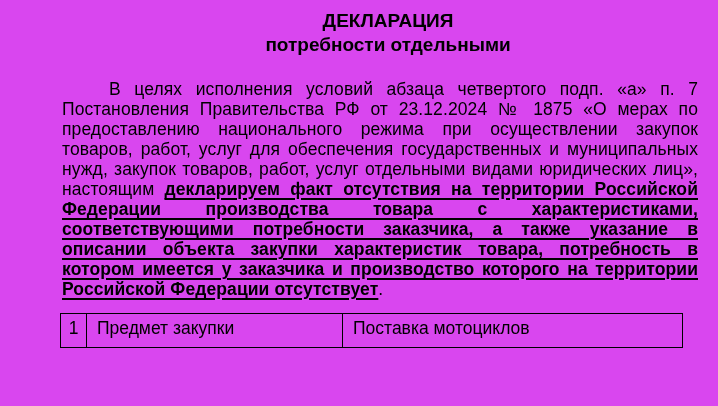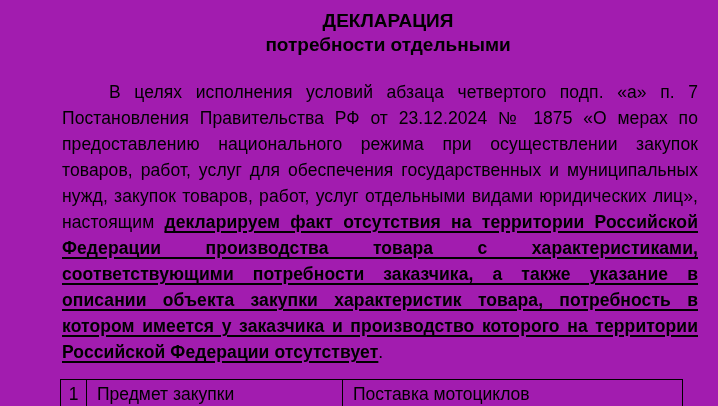--- a/index.html
+++ b/index.html
@@ -5,41 +5,41 @@
   html, body {
     margin: 0;
     padding: 0;
     background: #ffffff;
   }
   .page {
     position: relative;
     width: 718px;
     height: 406px;
     overflow: hidden;
-    background: #a21caf;
+    background: #d946ef;
     color: #000000;
     font-family: "Liberation Sans", sans-serif;
   }
   .content {
     padding: 9px 20px 0 62px;
   }
   .title-block {
     text-align: center;
     font-weight: bold;
     font-size: 19px;
     line-height: 24px;
     padding-left: 16px;
   }
   .title-line {
     white-space: nowrap;
   }
   .body-par {
     margin: 22px 0 0 0;
     font-size: 17.5px;
-    line-height: 26px;
+    line-height: 20px;
     text-align: justify;
     text-indent: 47px;
     letter-spacing: 0.1px;
   }
   .decl-run {
     font-weight: bold;
     text-decoration: underline;
     text-decoration-thickness: 2px;
     text-underline-offset: 2.5px;
   }

